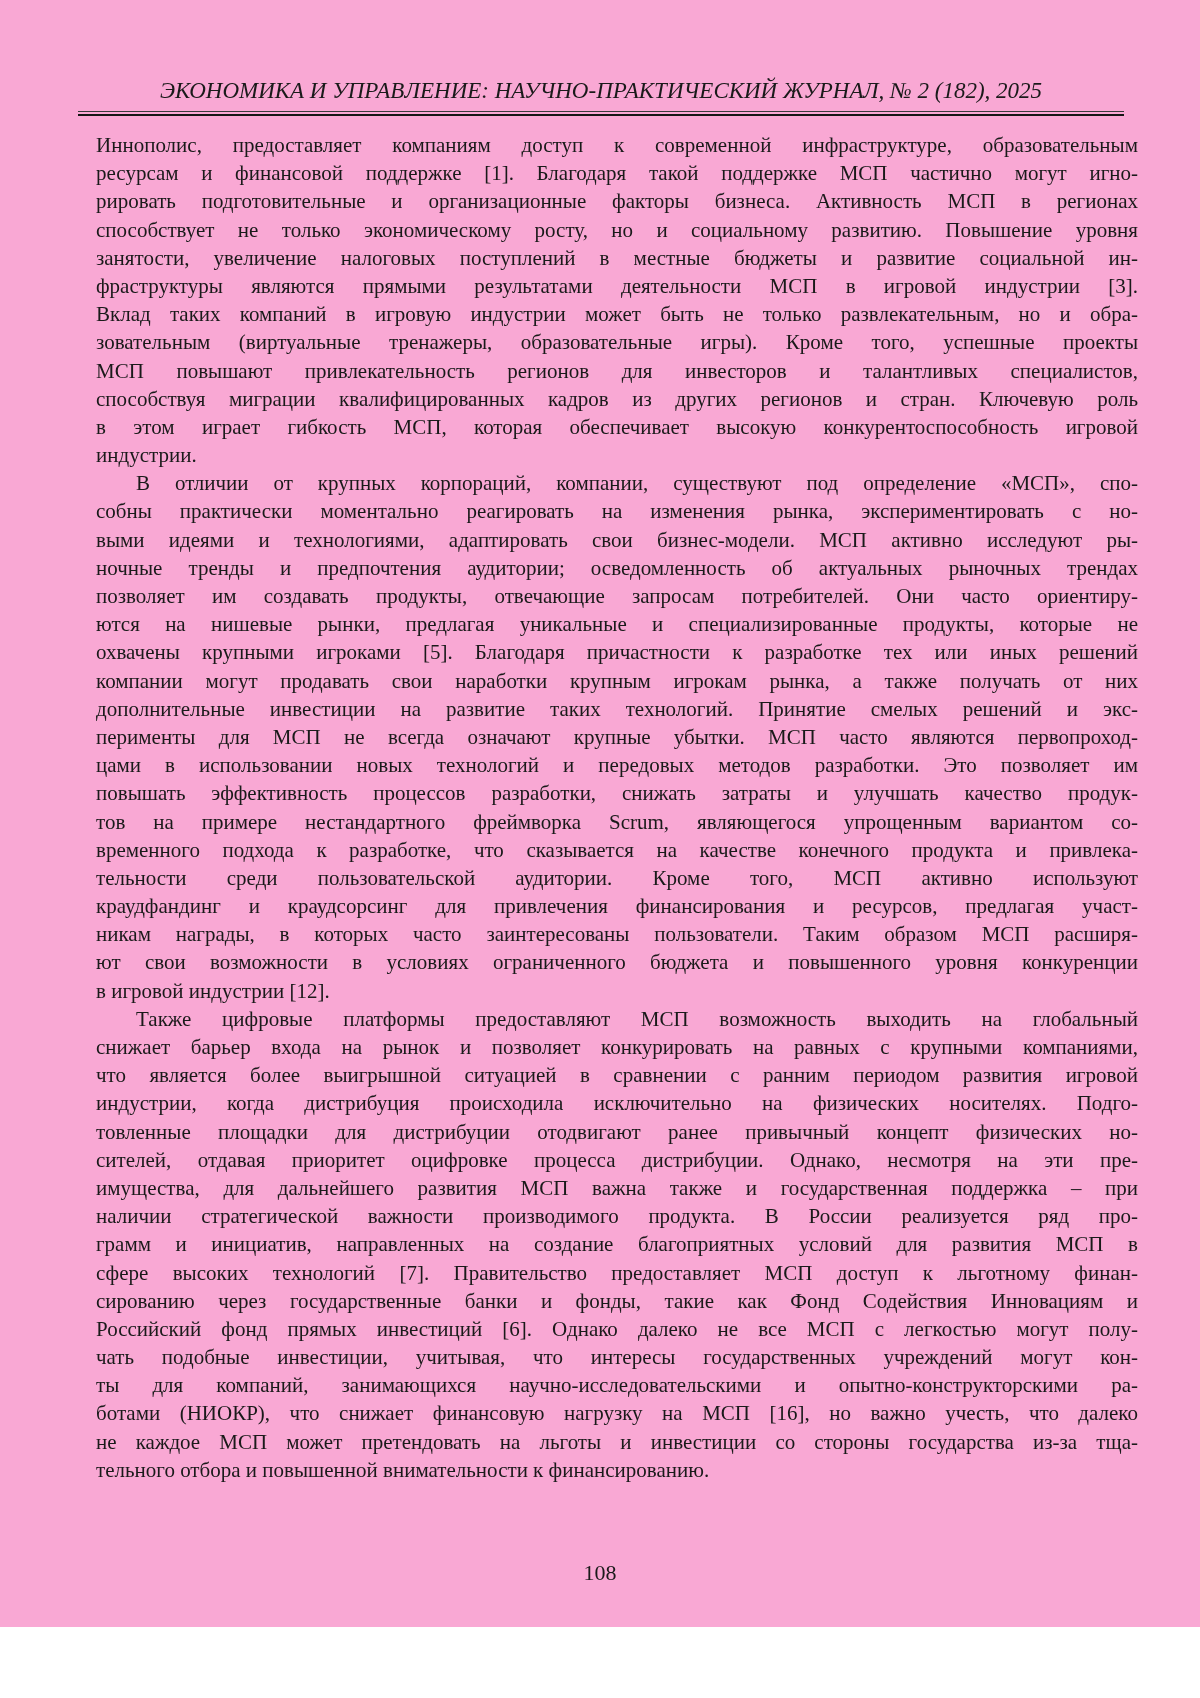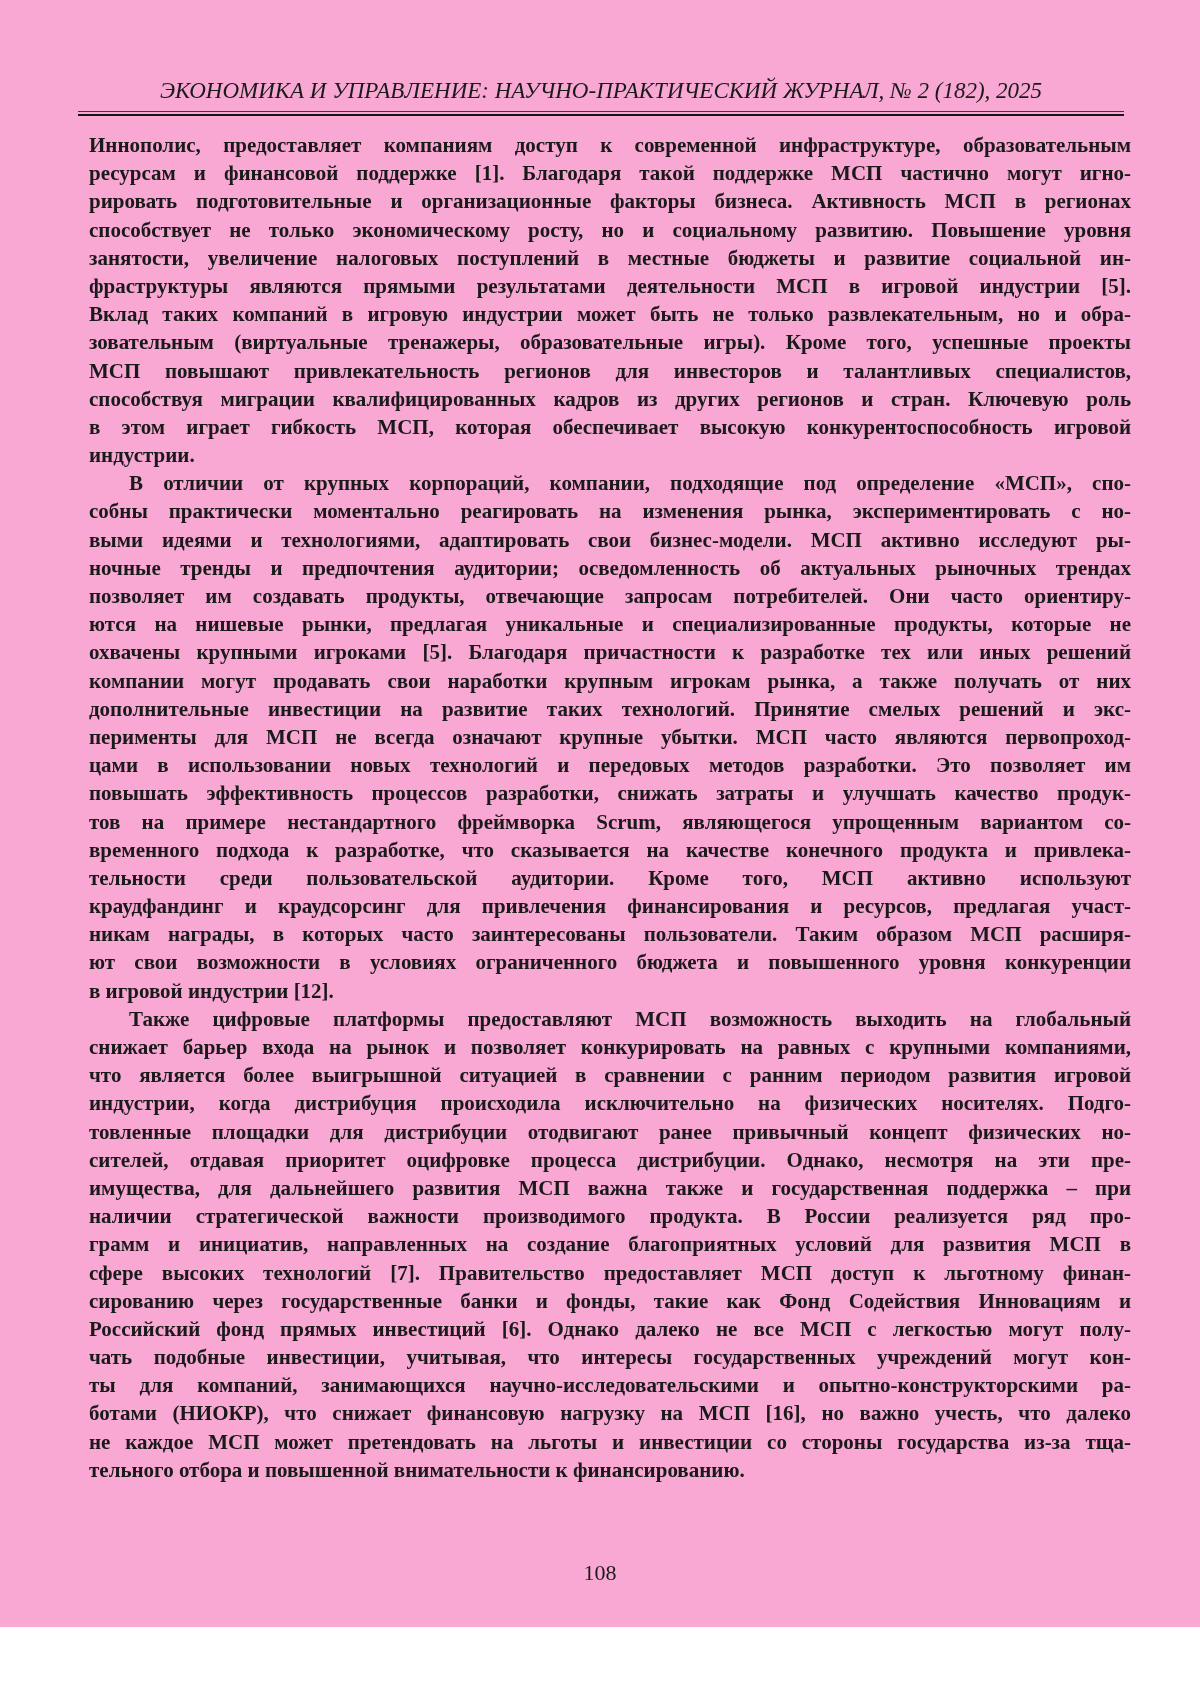--- a/index.html
+++ b/index.html
@@ -34,25 +34,24 @@
     top: 111px;
     left: 78px;
     width: 1046px;
     height: 2px;
     border-top: 1px solid #3a3a3a;
     border-bottom: 2px solid #161616;
   }
   .article-body {
     position: absolute;
     top: 131px;
-    left: 89px;
+    left: 96px;
     width: 1042px;
     font-size: 21px;
     line-height: 28.2px;
-    font-weight: bold;
   }
   .paragraph {
     margin: 0;
     padding: 0;
   }
   .line {
     text-align: justify;
     text-align-last: justify;
     -moz-text-align-last: justify;
     white-space: normal;
@@ -85,30 +84,30 @@
 
   <div class="header-rule"></div>
 
   <div class="article-body">
       <div class="paragraph">
         <div class="line">Иннополис, предоставляет компаниям доступ к современной инфраструктуре, образовательным</div>
         <div class="line">ресурсам и финансовой поддержке [1]. Благодаря такой поддержке МСП частично могут игно-</div>
         <div class="line">рировать подготовительные и организационные факторы бизнеса. Активность МСП в регионах</div>
         <div class="line">способствует не только экономическому росту, но и социальному развитию. Повышение уровня</div>
         <div class="line">занятости, увеличение налоговых поступлений в местные бюджеты и развитие социальной ин-</div>
-        <div class="line">фраструктуры являются прямыми результатами деятельности МСП в игровой индустрии [5].</div>
+        <div class="line">фраструктуры являются прямыми результатами деятельности МСП в игровой индустрии [3].</div>
         <div class="line">Вклад таких компаний в игровую индустрии может быть не только развлекательным, но и обра-</div>
         <div class="line">зовательным (виртуальные тренажеры, образовательные игры). Кроме того, успешные проекты</div>
         <div class="line">МСП повышают привлекательность регионов для инвесторов и талантливых специалистов,</div>
         <div class="line">способствуя миграции квалифицированных кадров из других регионов и стран. Ключевую роль</div>
         <div class="line">в этом играет гибкость МСП, которая обеспечивает высокую конкурентоспособность игровой</div>
         <div class="line para-end">индустрии.</div>
       </div>
       <div class="paragraph">
-        <div class="line indent">В отличии от крупных корпораций, компании, подходящие под определение «МСП», спо-</div>
+        <div class="line indent">В отличии от крупных корпораций, компании, существуют под определение «МСП», спо-</div>
         <div class="line">собны практически моментально реагировать на изменения рынка, экспериментировать с но-</div>
         <div class="line">выми идеями и технологиями, адаптировать свои бизнес-модели. МСП активно исследуют ры-</div>
         <div class="line">ночные тренды и предпочтения аудитории; осведомленность об актуальных рыночных трендах</div>
         <div class="line">позволяет им создавать продукты, отвечающие запросам потребителей. Они часто ориентиру-</div>
         <div class="line">ются на нишевые рынки, предлагая уникальные и специализированные продукты, которые не</div>
         <div class="line">охвачены крупными игроками [5]. Благодаря причастности к разработке тех или иных решений</div>
         <div class="line">компании могут продавать свои наработки крупным игрокам рынка, а также получать от них</div>
         <div class="line">дополнительные инвестиции на развитие таких технологий. Принятие смелых решений и экс-</div>
         <div class="line">перименты для МСП не всегда означают крупные убытки. МСП часто являются первопроход-</div>
         <div class="line">цами в использовании новых технологий и передовых методов разработки. Это позволяет им</div>

